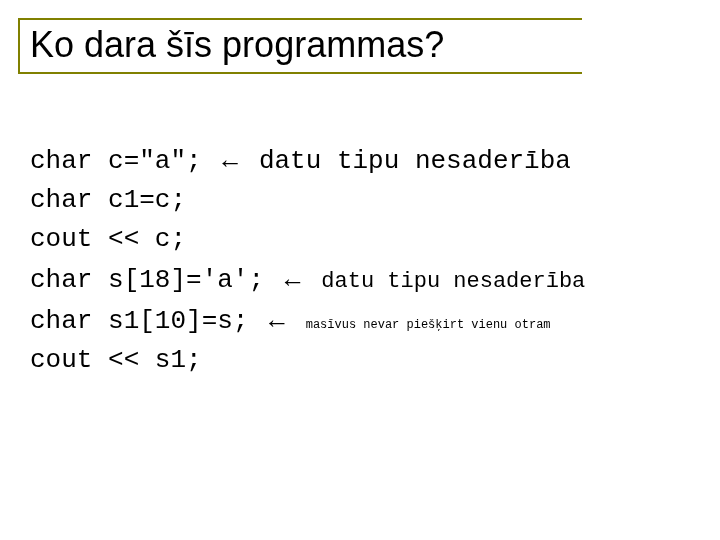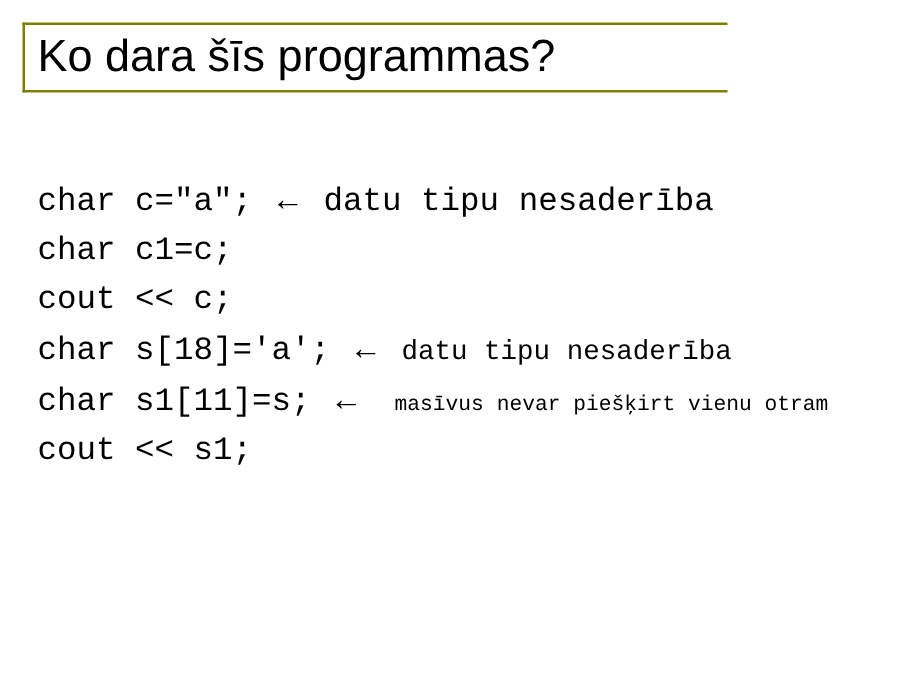--- a/index.html
+++ b/index.html
@@ -65,33 +65,32 @@
   .arrow {
     font-family: Arial, Helvetica, sans-serif;
   }
   .note1 {
     font-size: 26px;
   }
   .note2 {
     font-size: 22px;
   }
   .note3 {
-    font-size: 17px;
-    margin-left: 10px;
+    font-size: 12px;
   }
 </style>
 </head>
 <body>
 
 <div class="slide">
   <div class="title-rule-top"></div>
   <div class="title-rule-left"></div>
   <div class="title-rule-bottom"></div>
 
   <div class="title">Ko dara šīs programmas?</div>
 
   <div class="body"><span><span>char</span> <span>c="a";</span> <span class="arrow">←</span> <span class="note1">datu tipu nesaderība</span></span>
 <span><span>char</span> <span>c1=c;</span></span>
 <span><span>cout</span> <span>&lt;&lt; c;</span></span>
 <span><span>char</span> <span>s[18]='a';</span> <span class="arrow">←</span> <span class="note2">datu tipu nesaderība</span></span>
-<span><span>char</span> <span>s1[11]=s;</span> <span class="arrow">←</span> <span class="note3">masīvus nevar piešķirt vienu otram</span></span>
+<span><span>char</span> <span>s1[10]=s;</span> <span class="arrow">←</span> <span class="note3">masīvus nevar piešķirt vienu otram</span></span>
 <span><span>cout</span> <span>&lt;&lt; s1;</span></span></div>
 </div>
 
 </body></html>

